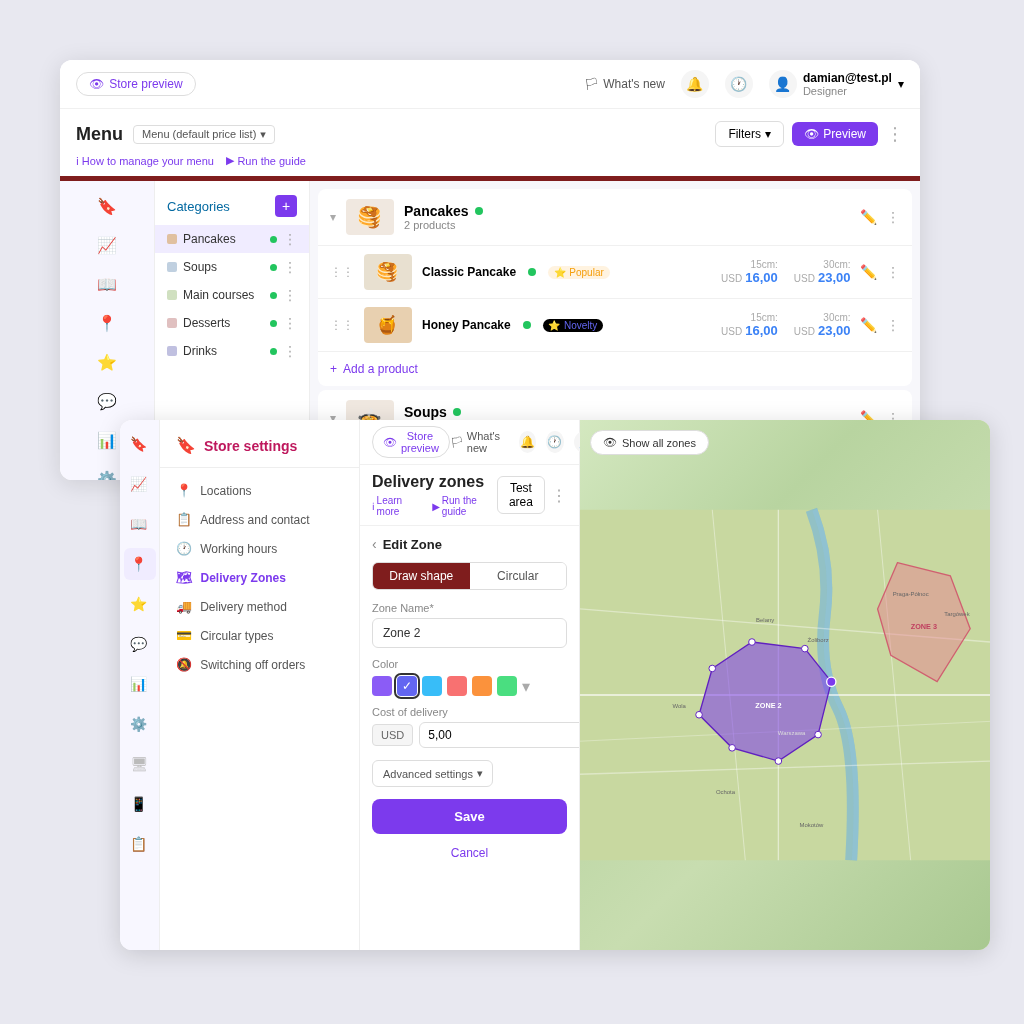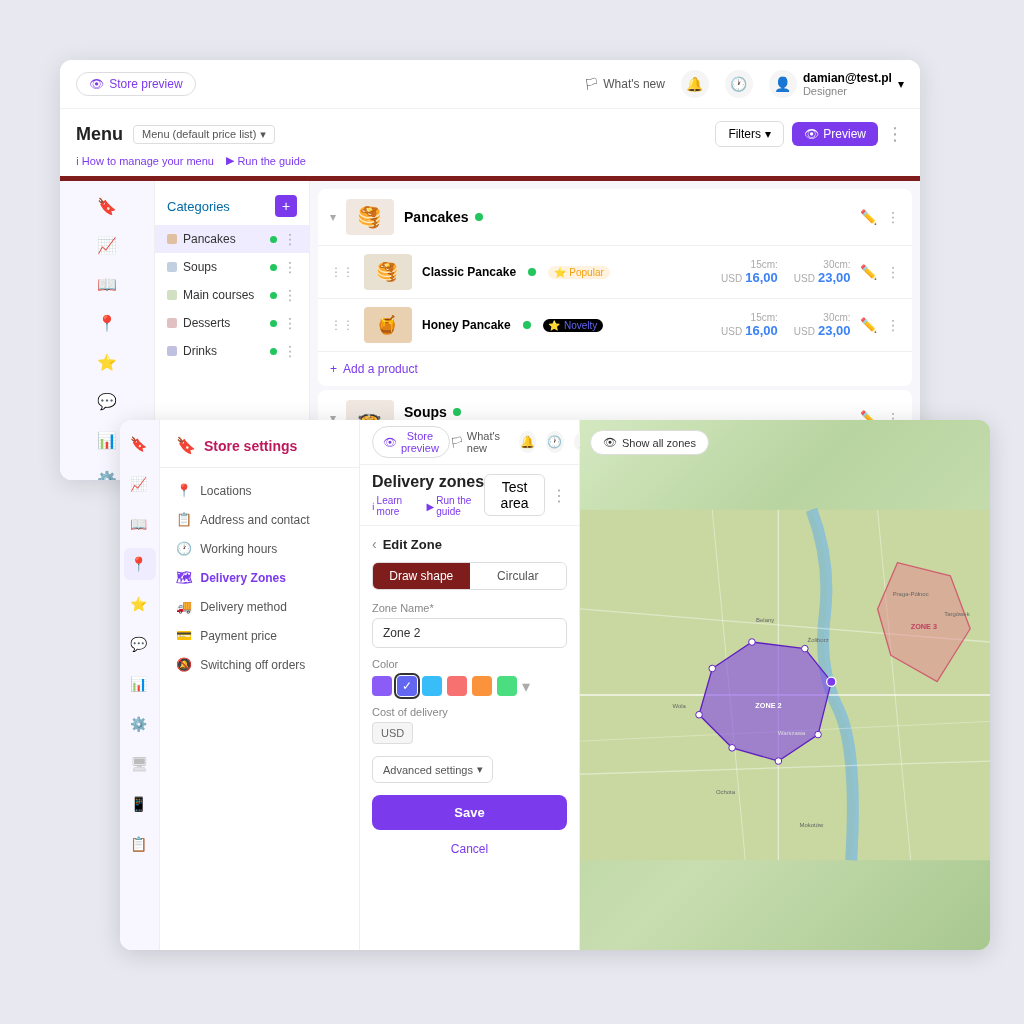--- a/index.html
+++ b/index.html
@@ -632,22 +632,22 @@
     .right-pane-topbar {
       display: flex;
       align-items: center;
       padding: 8px 12px;
       border-bottom: 1px solid #f0f0f0;
       justify-content: space-between;
     }
     .test-area-btn {
       border: 1px solid #ddd;
       border-radius: 6px;
-      padding: 4px 10px;
-      font-size: 14px;
+      padding: 4px 2px;
+      font-size: 12px;
       background: #fff;
       cursor: pointer;
     }
   </style>
 </head>
 <body>
 
 <div class="top-panel">
 
   <div class="top-bar">
@@ -761,20 +761,21 @@
 
       <div class="category-section">
         <div class="category-section-header">
           <span class="collapse-icon">▾</span>
           <div class="cat-img">🥞</div>
           <div class="cat-info">
             <div class="cat-info-name">
               <span>Pancakes</span>
               <span class="green-dot"></span>
             </div>
+            <div class="cat-info-count">2 products</div>
           </div>
           <div class="cat-section-actions">
             <span>✏️</span>
             <span>⋮</span>
           </div>
         </div>
 
         <div class="product-row">
           <span style="color:#aaa;font-size:12px;cursor:grab">⋮⋮</span>
           <div class="product-img">🥞</div>
@@ -891,21 +892,21 @@
       <div class="settings-nav-item active">
         <span class="nav-icon">🗺</span>
         <span>Delivery Zones</span>
       </div>
       <div class="settings-nav-item">
         <span class="nav-icon">🚚</span>
         <span>Delivery method</span>
       </div>
       <div class="settings-nav-item">
         <span class="nav-icon">💳</span>
-        <span>Payment price</span>
+        <span>Circular types</span>
       </div>
       <div class="settings-nav-item">
         <span class="nav-icon">🔕</span>
         <span>Switching off orders</span>
       </div>
     </div>
   </div>
 
   <div class="delivery-panel">
 
@@ -973,20 +974,21 @@
         <div class="color-swatch" style="background:#38bdf8;"></div>
         <div class="color-swatch" style="background:#f87171;"></div>
         <div class="color-swatch" style="background:#fb923c;"></div>
         <div class="color-swatch" style="background:#4ade80;"></div>
         <span class="color-more">▾</span>
       </div>
 
       <div class="form-label">Cost of delivery</div>
       <div class="cost-row">
         <span class="currency-badge">USD</span>
+        <input class="cost-input" type="text" value="5,00" style="">
       </div>
 
       <button class="advanced-settings-btn">
         <span>Advanced settings</span>
         <span>▾</span>
       </button>
 
       <button class="save-btn">Save</button>
       <button class="cancel-btn">Cancel</button>
     </div>

